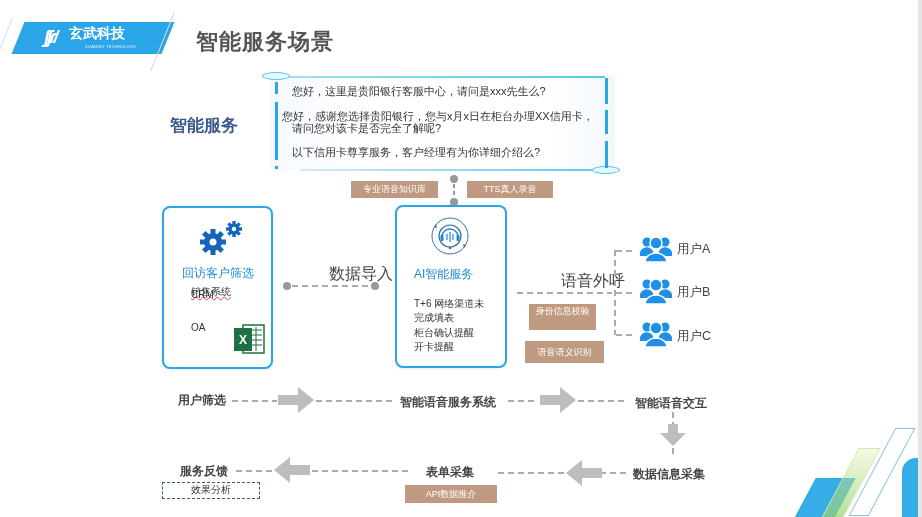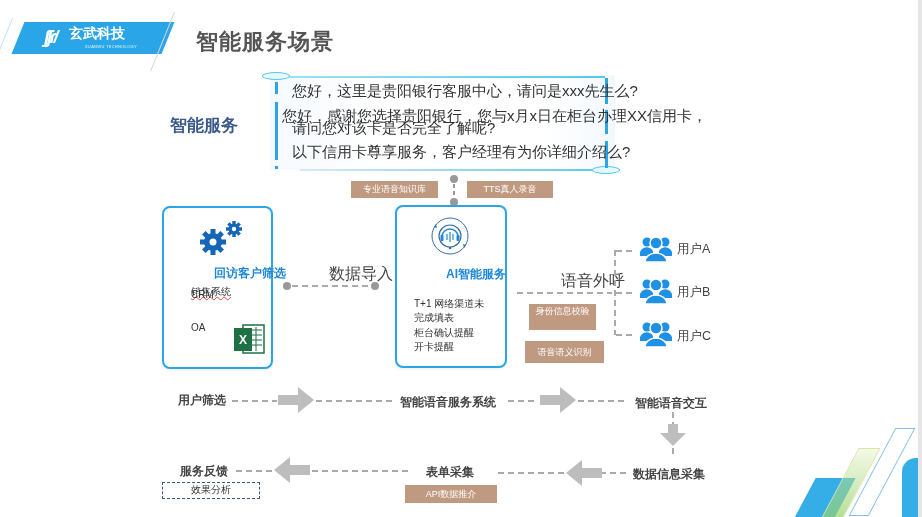--- a/index.html
+++ b/index.html
@@ -18,32 +18,32 @@
 
   
   .svc-label { left: 170px; top: 114px; font-size: 17px; font-weight: bold; color: #3a5a8c; }
   .chat-panel { left: 270px; top: 75px; width: 345px; height: 95px; background: linear-gradient(90deg, #f5f9fe 0%, #ffffff 30%, #ffffff 80%, #f3f8fd 100%); }
   .chat-top-line { left: 270px; top: 76px; width: 335px; height: 2px; background: linear-gradient(90deg, #9fe3f5, #55c9ea); }
   .chat-bot-line { left: 300px; top: 169px; width: 320px; height: 2px; background: linear-gradient(90deg, #d8e8f5, #55c9ea); }
   .chat-ellipse-l { left: 262px; top: 72px; width: 28px; height: 8px; border: 1px solid #55c9ea; border-radius: 50%; background: #e6f8fd; }
   .chat-ellipse-r { left: 592px; top: 166px; width: 28px; height: 8px; border: 1px solid #55c9ea; border-radius: 50%; background: #e6f8fd; }
   .chat-bar-l { width: 3px; background: #2aa6e8; }
   .chat-bar-r { width: 3px; background: #2aa6e8; }
-  .chat-line { font-size: 15px; color: #333; line-height: 12px; text-align: right; }
+  .chat-line { font-size: 11px; color: #333; line-height: 12px; text-align: right; }
 
   
   .dot { width: 8px; height: 8px; border-radius: 50%; background: #999; }
   .vdash { width: 2px; background: repeating-linear-gradient(180deg, #999 0 4px, transparent 4px 7px); }
   .hdash { height: 2px; background: repeating-linear-gradient(90deg, #aaa 0 6px, transparent 6px 10px); }
   .vdash2 { width: 2px; background: repeating-linear-gradient(180deg, #aaa 0 6px, transparent 6px 10px); }
   .tag { background: #c09a80; color: #fff; font-size: 9px; text-align: center; line-height: 17px; }
 
   
   .card { border: 2px solid #2aa6e8; border-radius: 8px; background: #fff; box-shadow: 0 1px 3px rgba(0,0,0,0.08); }
-  .card-title { font-size: 12px; font-weight: bold; color: #1e88d6; margin-left: 32px; }
+  .card-title { font-size: 12px; font-weight: normal; color: #1e88d6; }
   .card-text { font-size: 10px; color: #333; line-height: 18px; }
   .card-text-sm { font-size: 10px; color: #333; line-height: 14.5px; }
   .squiggle { text-decoration: underline wavy #e04848; text-decoration-thickness: 1px; }
 
   .label-plain { font-size: 16px; color: #444; margin-left: 24px; }
   .user-label { font-size: 12.5px; color: #444; }
 
   
   .flow-label { font-size: 12px; font-weight: bold; color: #444; }
   .dash-box { border: 1.5px dashed #3d5a7a; font-size: 10px; color: #333; text-align: center; line-height: 14px; }
@@ -139,21 +139,21 @@
   <g stroke="#1e88d6" stroke-width="1.2">
     <line x1="19" y1="19" x2="19" y2="25"></line>
       <line x1="22" y1="17" x2="22" y2="27"></line>
       <line x1="25" y1="19" x2="25" y2="25"></line>
   </g>
   <path d="M6 12 l2 -3 l1 4 z" fill="#3a6ea5"></path>
   <path d="M38 30 l-2 3 l-1 -4 z" fill="#3a6ea5"></path>
   <circle cx="22" cy="33" r="1.3" fill="#3a6ea5"></circle>
 </svg>
 <div class="abs card-title" style="left:414px;top:266px;">AI智能服务</div>
-<div class="abs card-text-sm" style="left:414px;top:297px;">T+1 网络渠道未</div>
+<div class="abs card-text-sm" style="left:414px;top:297px;">T+6 网络渠道未</div>
 <div class="abs card-text-sm" style="left:414px;top:311px;">完成填表</div>
 <div class="abs card-text-sm" style="left:414px;top:326px;">柜台确认提醒</div>
 <div class="abs card-text-sm" style="left:414px;top:340px;">开卡提醒</div>
 
 <div class="abs label-plain" style="left:537px;top:271px;">语音外呼</div>
 <div class="abs hdash" style="left:517px;top:292px;width:95px;"></div>
 <div class="abs vdash2" style="left:614px;top:250px;height:85px;"></div>
 <div class="abs hdash" style="left:616px;top:250px;width:20px;"></div>
 <div class="abs hdash" style="left:616px;top:292px;width:20px;"></div>
 <div class="abs hdash" style="left:616px;top:334px;width:20px;"></div>

